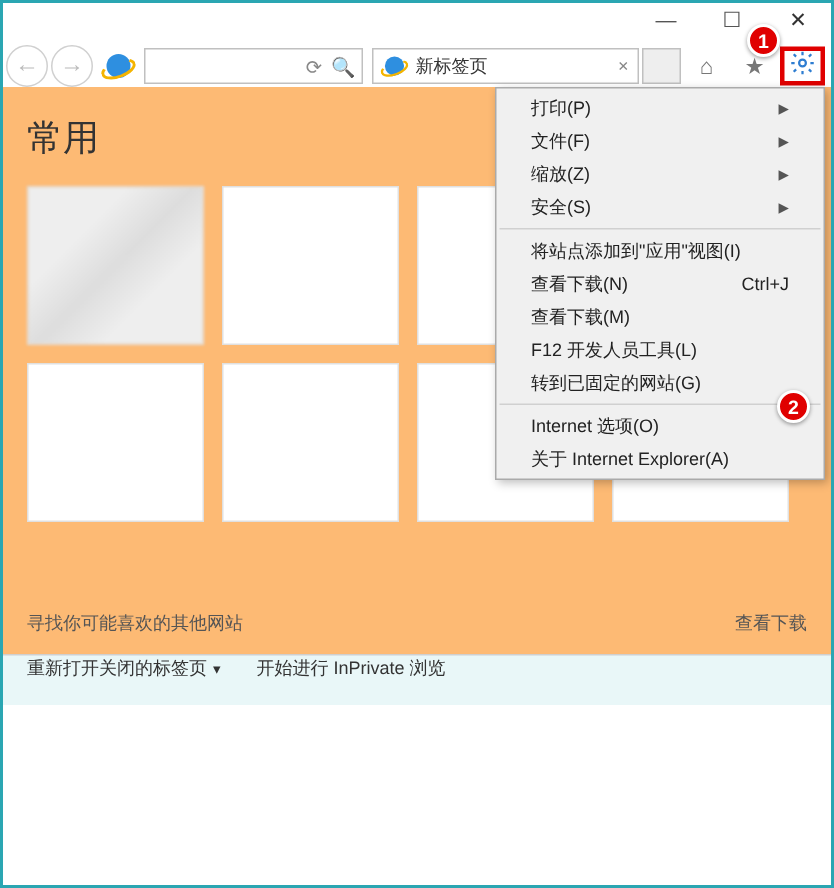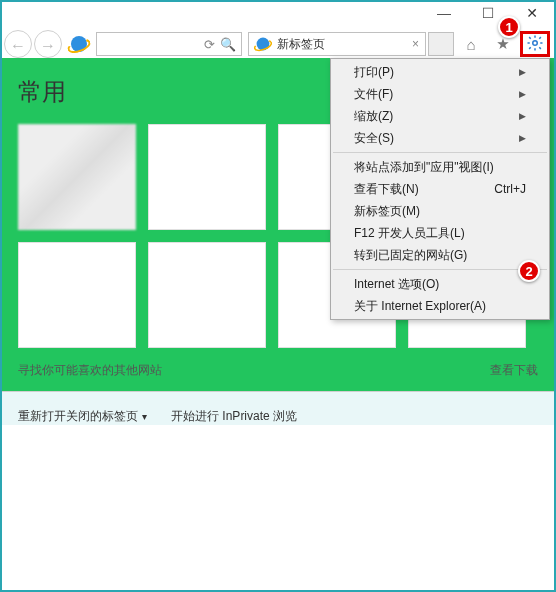--- a/index.html
+++ b/index.html
@@ -115,22 +115,22 @@
     display: flex; align-items: center; justify-content: center;
     color: #777;
     font-size: 15px;
     cursor: pointer;
   }
   .gear-outline {
     border: 3px solid #e00000;
   }
   .gear-icon svg { width: 18px; height: 18px; }
   .content {
-    background: #22c55e;
-    height: 367px;
+    background: #fdba74;
+    height: 412px;
     padding: 18px 16px 0 16px;
     position: relative;
   }
   .section-title {
     font-size: 24px;
     color: #333;
     margin-bottom: 16px;
   }
   .tiles {
     display: grid;
@@ -154,21 +154,21 @@
     font-size: 12px;
     color: #555;
   }
   .bottom-links span { cursor: pointer; }
   .footer {
     position: absolute;
     left: 0; right: 0; bottom: 0;
     height: 34px;
     border-top: 1px solid #cfcfcf;
     display: flex;
-    align-items: flex-end;
+    align-items: flex-start;
     gap: 24px;
     padding: 0 16px;
     font-size: 12px;
     color: #666;
     background: #e9f7f8;
   }
   .footer .link1 { color: #333; display:flex; align-items:center; gap:4px; cursor:pointer;}
   .footer .link2 { color: #aaa; cursor:pointer;}
   .footer .link3 { color: #333; cursor:pointer;}
   .chev { font-size: 10px; }
@@ -322,21 +322,21 @@
   <div class="menu-sep"></div>
   <div class="menu-item">
     <span>将站点添加到"应用"视图(I)</span>
       <span></span>
   </div>
   <div class="menu-item">
     <span>查看下载(N)</span>
       <span>Ctrl+J</span>
   </div>
   <div class="menu-item">
-    <span>新标签页(M)</span>
+    <span>查看下载(M)</span>
       <span></span>
   </div>
   <div class="menu-item">
     <span>F12 开发人员工具(L)</span>
       <span></span>
   </div>
   <div class="menu-item">
     <span>转到已固定的网站(G)</span>
       <span></span>
   </div>

